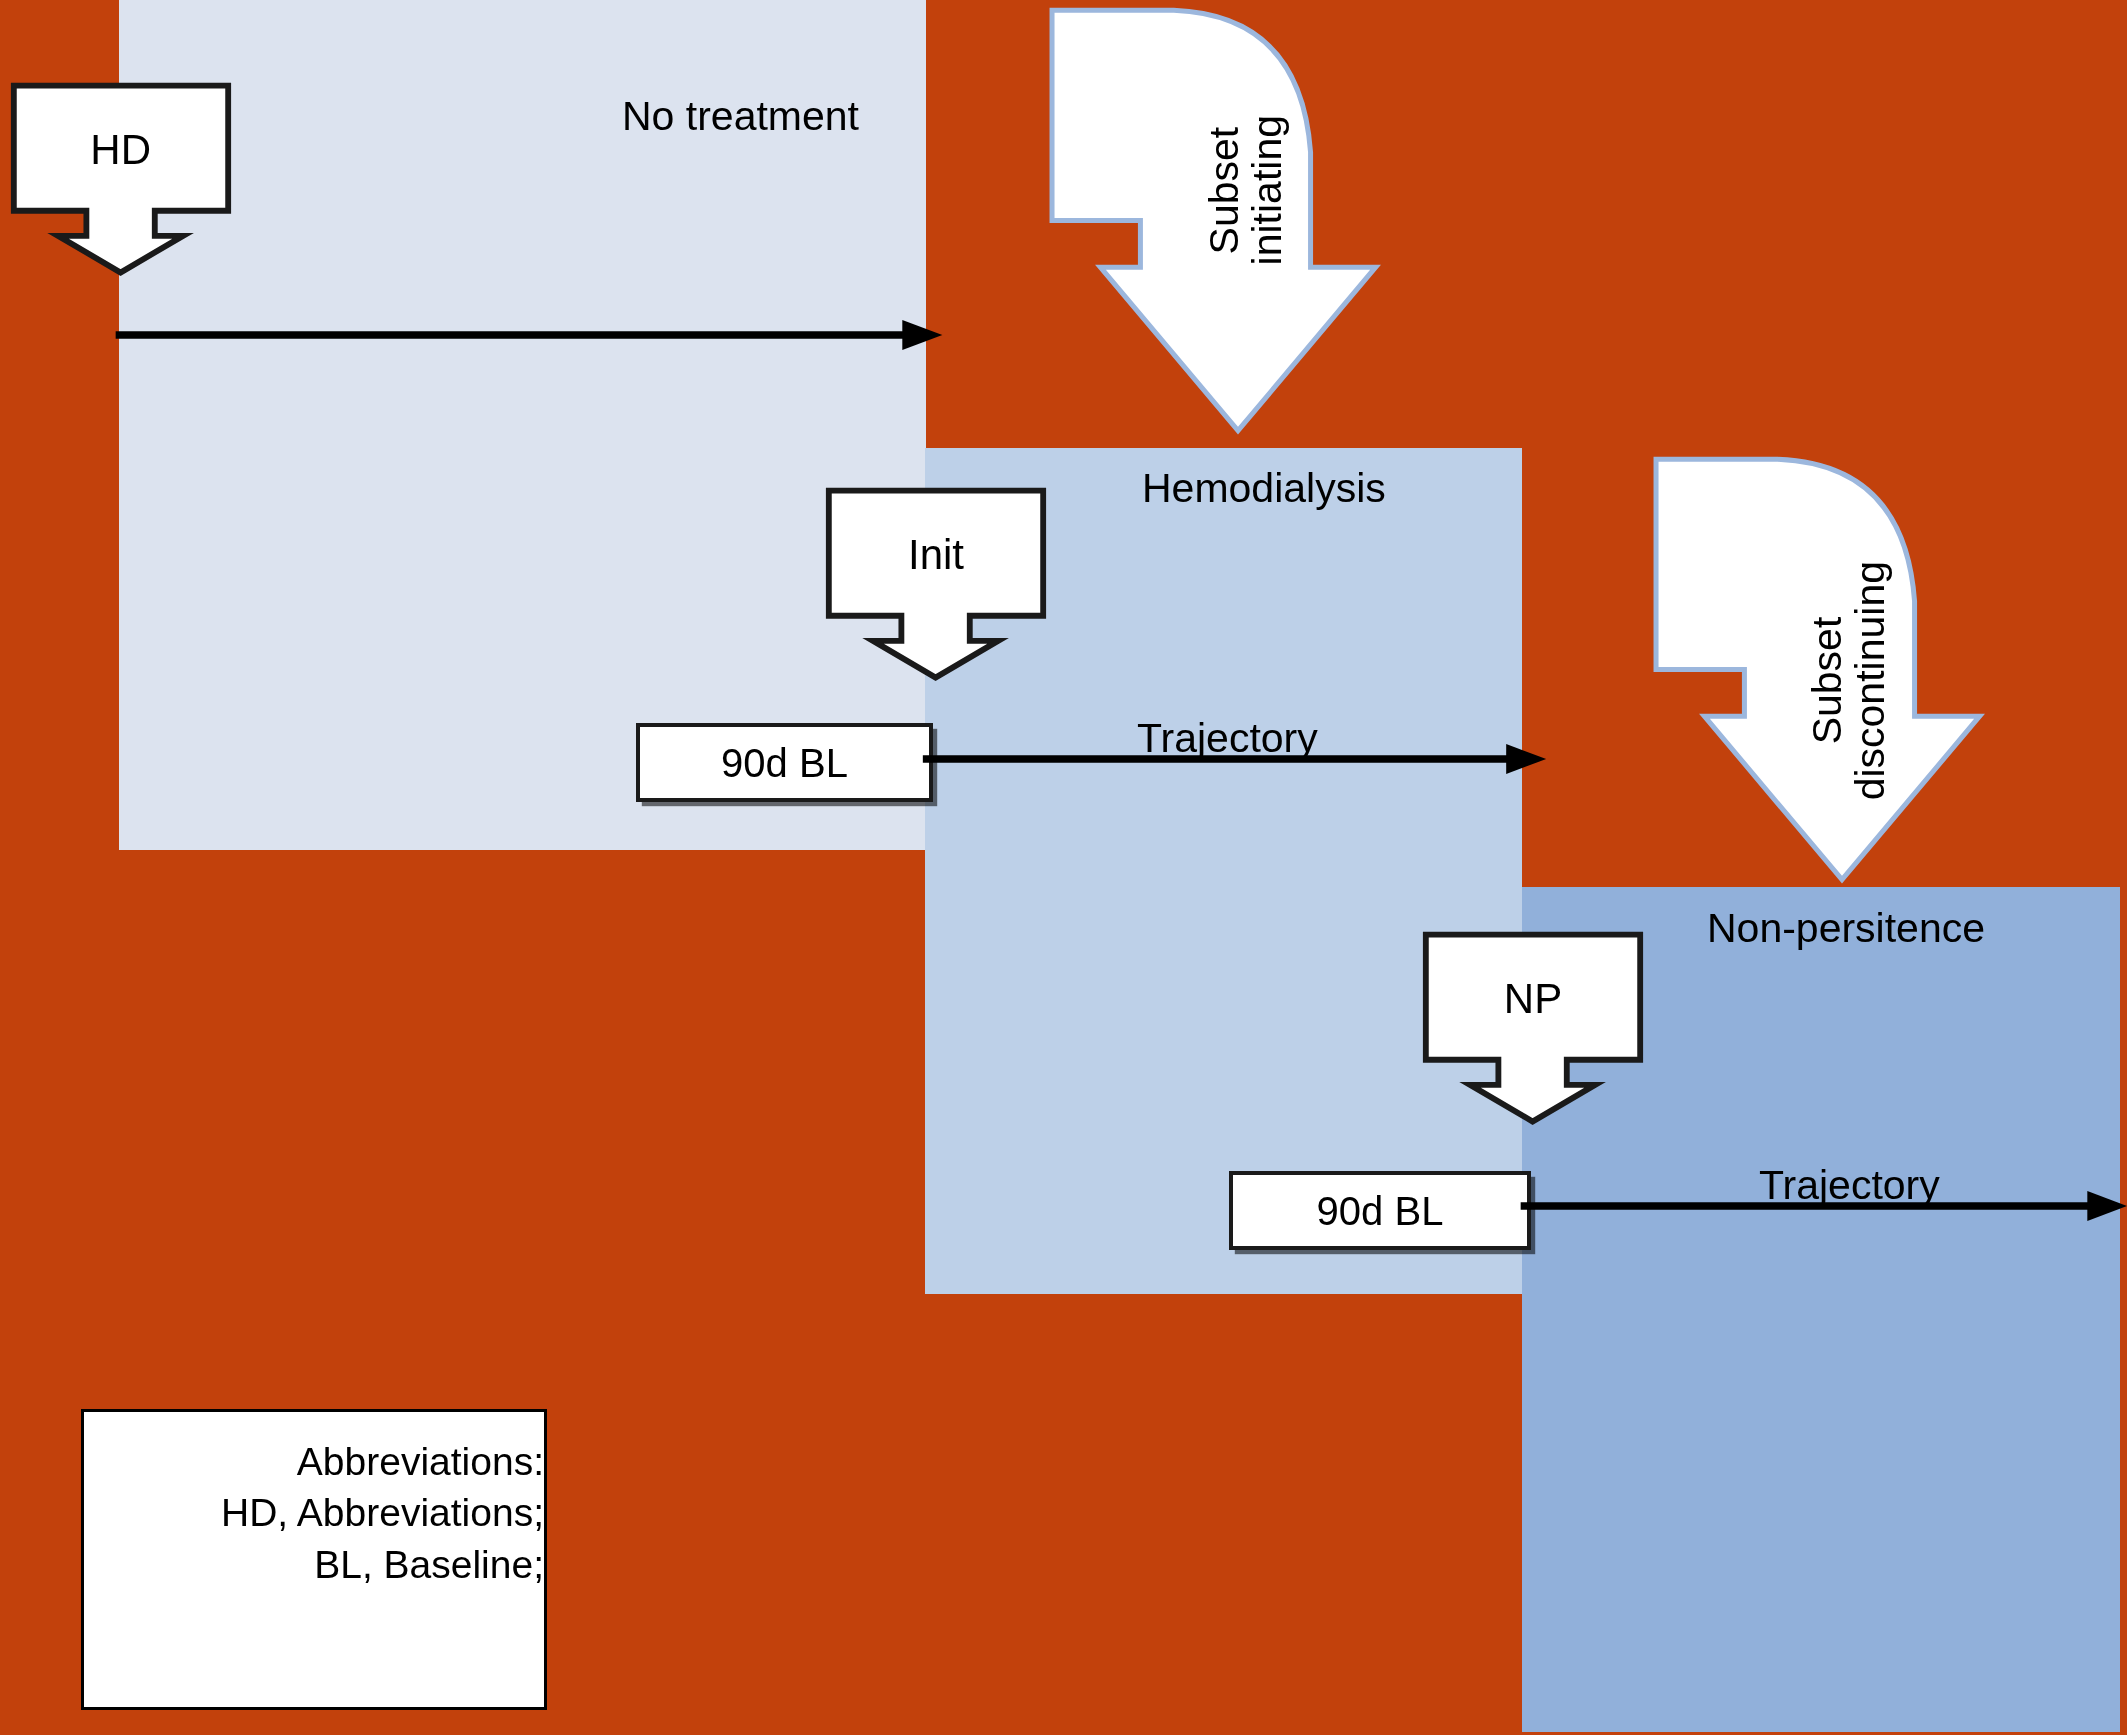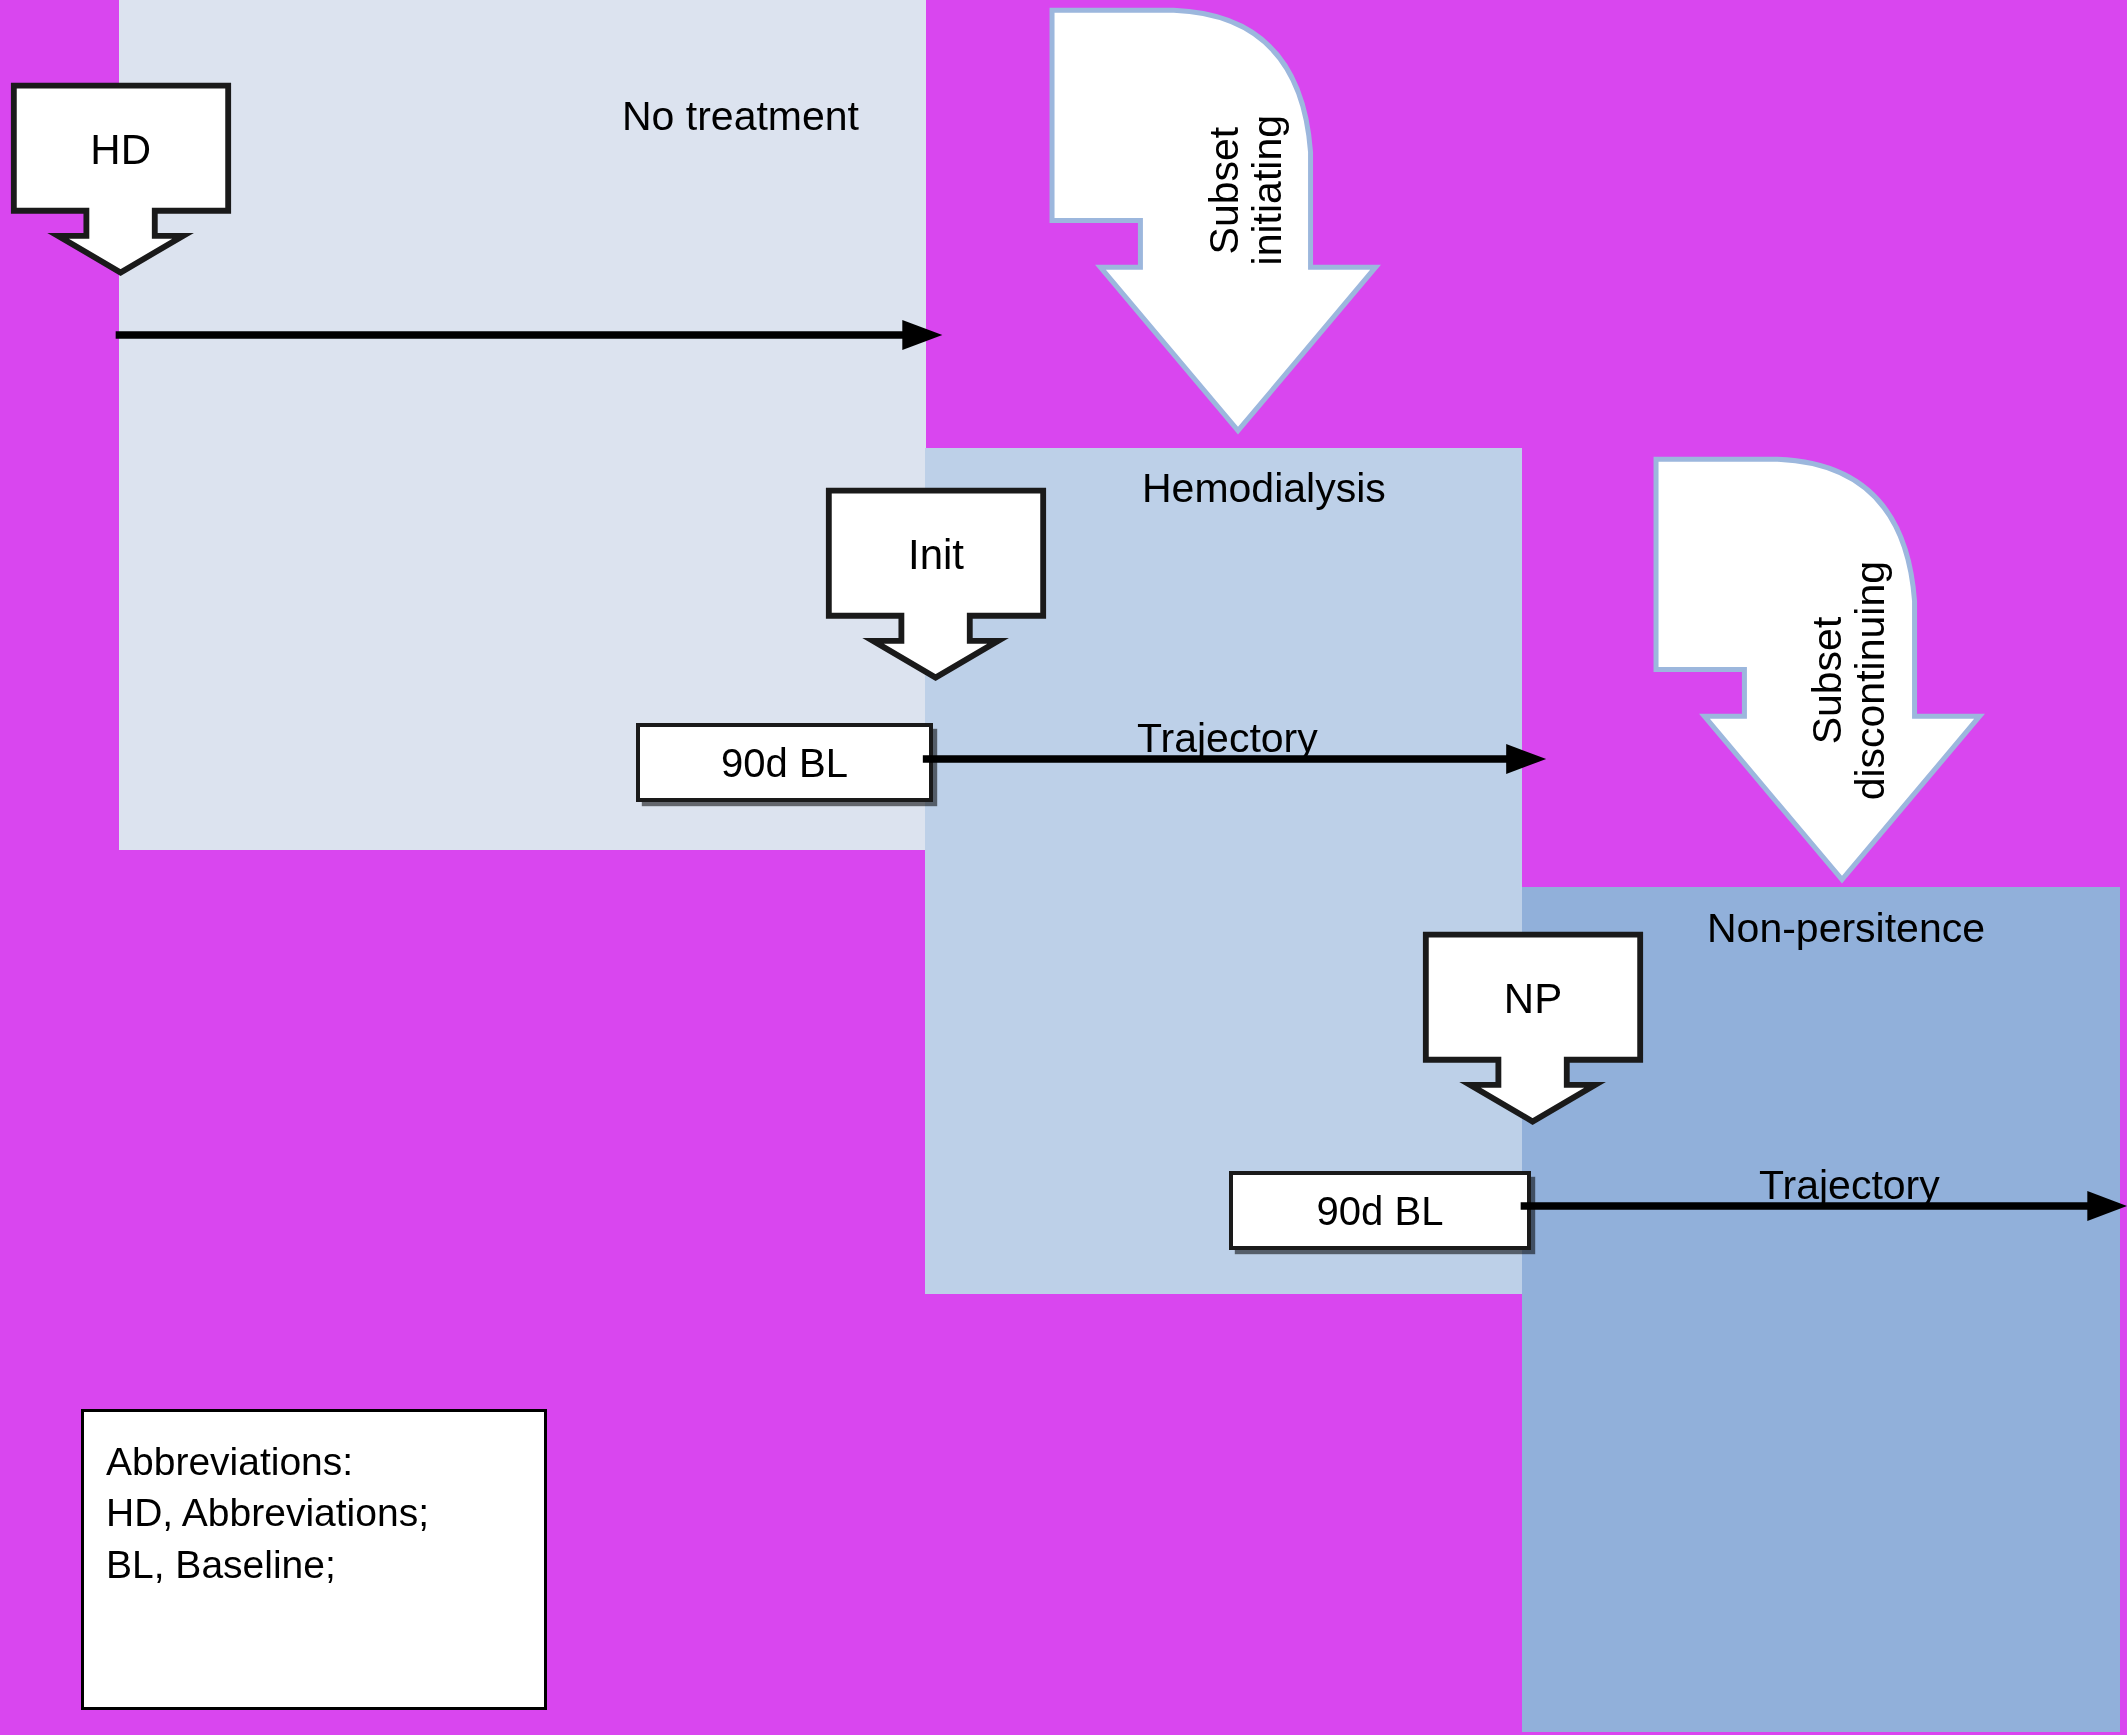--- a/index.html
+++ b/index.html
@@ -7,21 +7,21 @@
     padding: 0;
     background: #ffffff;
   }
   body {
     font-family: "Liberation Sans", sans-serif;
   }
   #stage {
     position: relative;
     width: 2127px;
     height: 1736px;
-    background: #d946ef;
+    background: #c2410c;
     overflow: hidden;
   }
   .band {
     position: absolute;
   }
   .band-no-treatment {
     left: 119px;
     top: 0px;
     width: 807px;
     height: 850px;
@@ -137,20 +137,21 @@
     background: #ffffff;
     border: 3.3px solid #000000;
     box-sizing: border-box;
     padding: 24px 0 0 22px;
   }
   .legend-line {
     color: #000000;
     font-size: 39px;
     line-height: 1.32;
     white-space: nowrap;
+    text-align: right;
   }
 </style>
 </head>
 <body>
 
 <div id="stage">
 
   <div class="band band-no-treatment"></div>
   <div class="band band-persistence"></div>
   <div class="band band-nonpersistence"></div>

